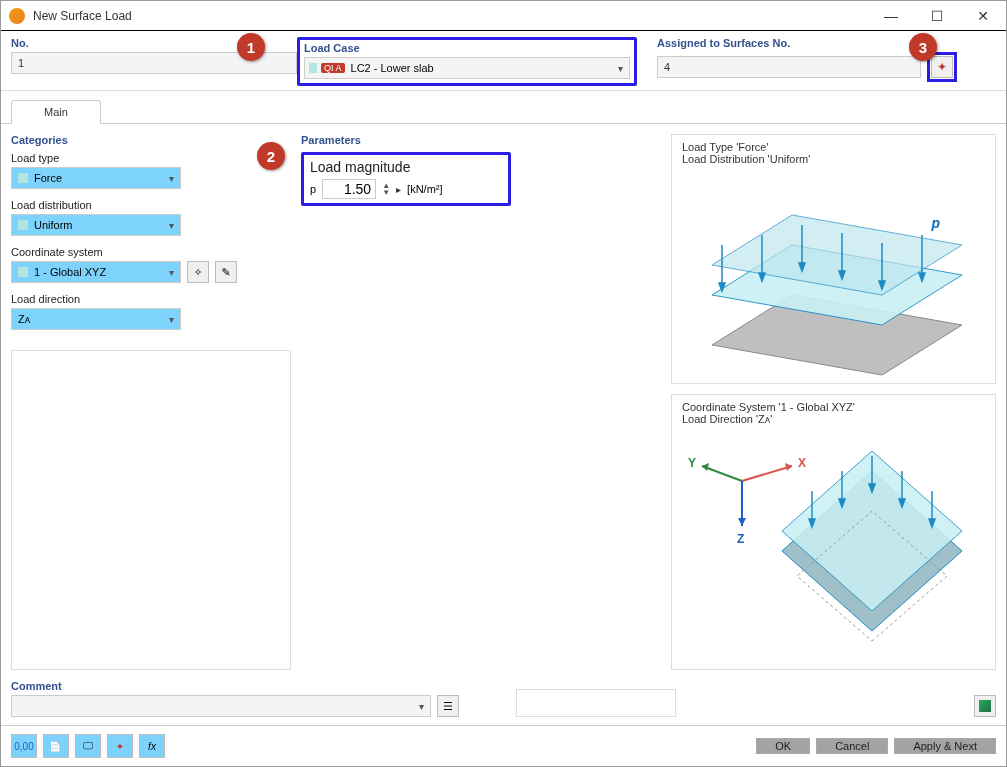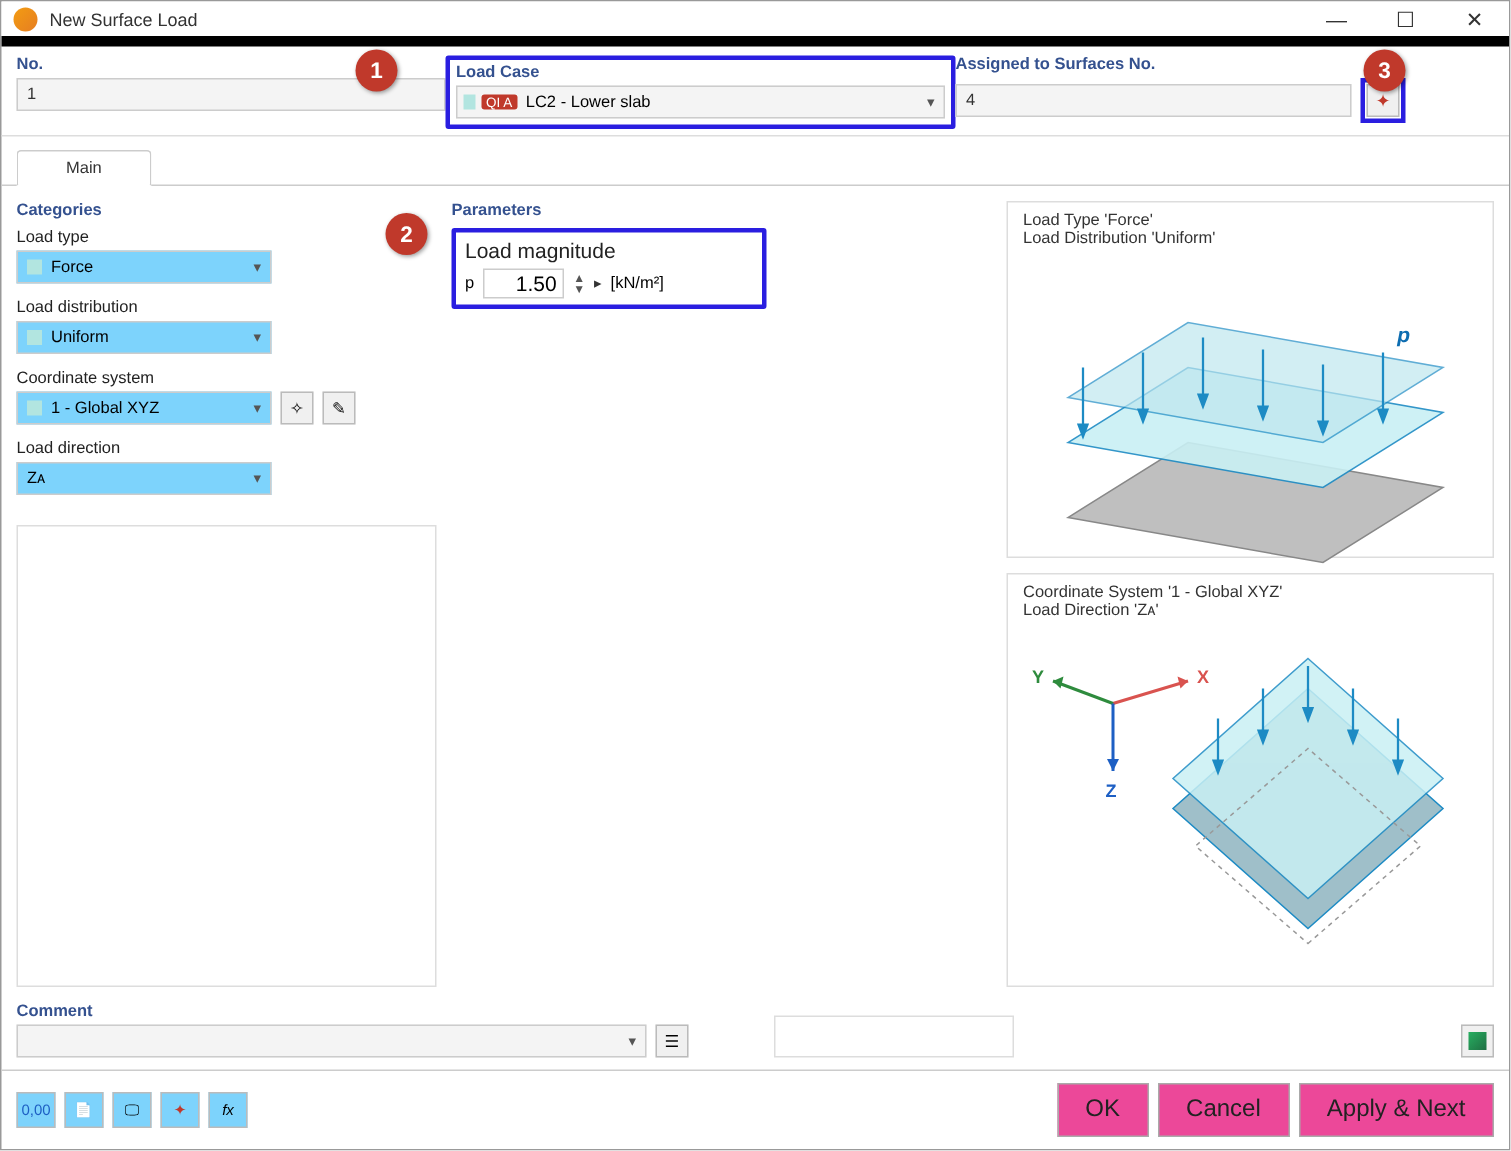--- a/index.html
+++ b/index.html
@@ -3,21 +3,21 @@
 <meta charset="utf-8">
 <style>
   * { box-sizing: border-box; font-family: "Segoe UI", Tahoma, sans-serif; }
   body { margin: 0; background: #f0f0f0; }
   .window {
     width: 1007px; height: 767px; background: #fff; border: 1px solid #999;
     display: flex; flex-direction: column; position: relative;
   }
   .titlebar {
     height: 30px; display: flex; align-items: center; padding: 0 0 0 8px;
-    border-bottom: 7px solid #000000; background: #fff;
+    border-bottom: 1px solid #000000; background: #fff;
   }
   .titlebar .app-icon {
     width: 16px; height: 16px; background: linear-gradient(135deg,#f39c12,#e67e22);
     border-radius: 50%; margin-right: 8px; position: relative;
   }
   .titlebar .title { font-size: 12px; color: #333; flex: 1; }
   .win-btns { display: flex; height: 100%; }
   .win-btn { width: 46px; display:flex; align-items:center; justify-content:center;
     font-size:14px; color:#333; cursor:pointer; }
 
@@ -26,21 +26,21 @@
     border-bottom: 1px solid #ddd;
   }
   .field-group { display:flex; flex-direction:column; }
   .field-label { font-size:11px; color:#34518f; font-weight:600; margin-bottom:3px; }
   .text-input {
     height:22px; background:#f4f4f4; border:1px solid #ccc; font-size:11px;
     padding:2px 6px; color:#333;
   }
   .fg-no { width: 286px; }
   .fg-loadcase { width: 340px; position:relative; }
-  .fg-assigned { width: 300px; position:relative; }
+  .fg-assigned { width: 300px; margin-left: 20px; position:relative; }
 
   .highlight-box { border: 3px solid #2a1ee0; border-radius:2px; padding:2px 4px 4px 4px; }
   .loadcase-select {
     height:22px; background:#f4f4f4; border:1px solid #ccc; display:flex;
     align-items:center; padding:0 4px; font-size:11px; position:relative;
   }
   .lc-chip { background:#c0392b; color:#fff; font-size:9px; padding:0 3px; margin-right:6px; border-radius:2px; }
   .lc-chip-pre { width:8px; height:10px; background:#b2e5e0; margin-right:4px; }
   .lc-chev { position:absolute; right:6px; color:#555; font-size:10px; }
 
@@ -114,22 +114,22 @@
   .color-swatch { width:12px; height:12px; background:linear-gradient(135deg,#27ae60,#1f6f43); }
 
   .footer {
     border-top:1px solid #ccc; padding:8px 10px; display:flex; align-items:center;
     gap:6px;
   }
   .tool-btn { width:26px; height:24px; border:1px solid #bbb; background:#7dd3fc;
     display:flex; align-items:center; justify-content:center; font-size:10px; }
   .spacer { flex:1; }
   .btn {
-    height:36px; padding: 0 18px; background:#ec4899; border:1px solid #aaa;
-    font-size:16px; color:#222; display:flex; align-items:center; cursor:pointer;
+    height:16px; padding: 0 18px; background:#a3a3a3; border:1px solid #aaa;
+    font-size:11px; color:#222; display:flex; align-items:center; cursor:pointer;
   }
 
   
   .viz-svg { position:absolute; left:10px; top:40px; }
   .p-label { position:absolute; right:55px; top:80px; color:#0d6db1; font-weight:600; font-style:italic; font-size:14px; }
   .axis-label { font-size:12px; font-weight:600; }
 </style>
 </head>
 <body>
 

